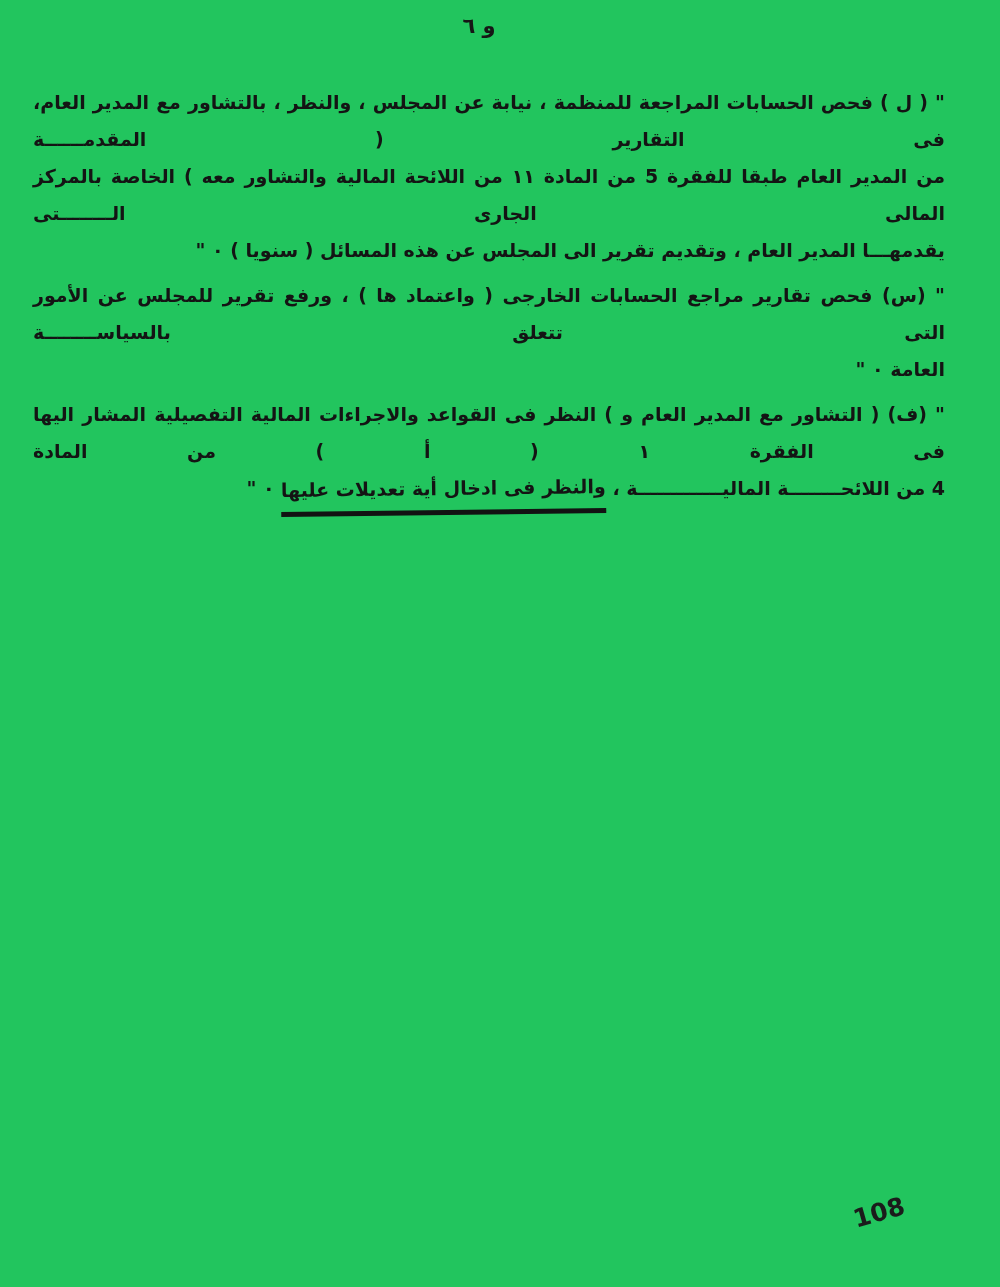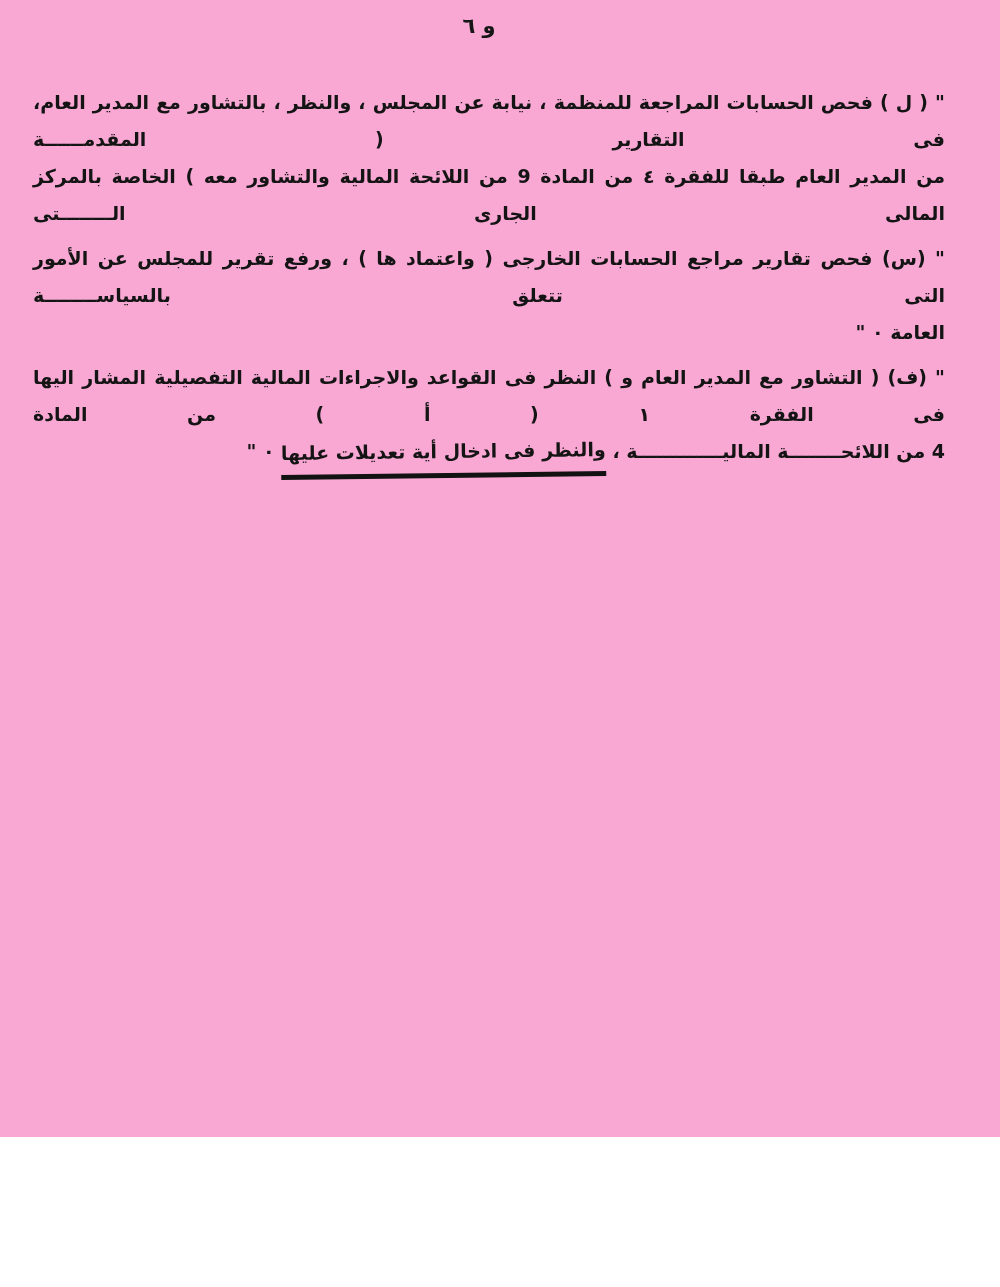--- a/index.html
+++ b/index.html
@@ -4,22 +4,22 @@
 <style>
   html, body { margin:0; padding:0; }
   body {
     width:1000px; height:1287px;
     background:#ffffff;
     font-family:"DejaVu Sans", sans-serif;
     color:#161616;
   }
   .page {
     position:relative;
-    width:1000px; height:1137px;
-    background:#f9a8d4;
+    width:1000px; height:1287px;
+    background:#22c55e;
     overflow:hidden;
   }
   .doc-header {
     position:absolute;
     top:14px; left:0; right:42px;
     text-align:center;
     direction:rtl;
     font-size:21px;
     font-weight:bold;
     letter-spacing:2px;
@@ -61,21 +61,22 @@
 <body>
 
 <div class="page">
 
   <div class="doc-header">و ٦</div>
 
   <div class="content">
 
     <p class="para">
       <span class="line just" style="display:block">" ( ل )  فحص الحسابات المراجعة للمنظمة  ، نيابة عن المجلس ، والنظر ، بالتشاور مع المدير العام، فى التقارير ( المقدمــــــة</span>
-      <span class="line just" style="display:block">من المدير العام  طبقا للفقرة ٤ من المادة 9 من اللائحة المالية والتشاور معه  )  الخاصة بالمركز المالى  الجارى  الــــــــتى</span>
+      <span class="line just" style="display:block">من المدير العام  طبقا للفقرة 5 من المادة ١١ من اللائحة المالية والتشاور معه  )  الخاصة بالمركز المالى  الجارى  الــــــــتى</span>
+      <span class="line short" style="display:block">يقدمهـــا  المدير العام ،  وتقديم تقرير الى  المجلس عن هذه  المسائل ( سنويا ) ٠ "</span>
     </p>
 
     <p class="para">
       <span class="line just" style="display:block">" (س)   فحص تقارير   مراجع  الحسابات الخارجى  ( واعتماد ها )  ،  ورفع تقرير للمجلس عن الأمور التى  تتعلق بالسياســــــــة</span>
       <span class="line short" style="display:block">العامة ٠ "</span>
     </p>
 
     <p class="para">
       <span class="line just" style="display:block">" (ف) ( التشاور مع المدير العام و ) النظر فى  القواعد  والاجراءات المالية التفصيلية المشار اليها  فى الفقرة ١ ( أ ) من المادة</span>
       <span class="line short" style="display:block"><span>4 من اللائحــــــــة  الماليـــــــــــــة  ، </span><span class="underlined-phrase">والنظر فى ادخال أية تعديلات عليها</span><span> ٠  "</span></span>

